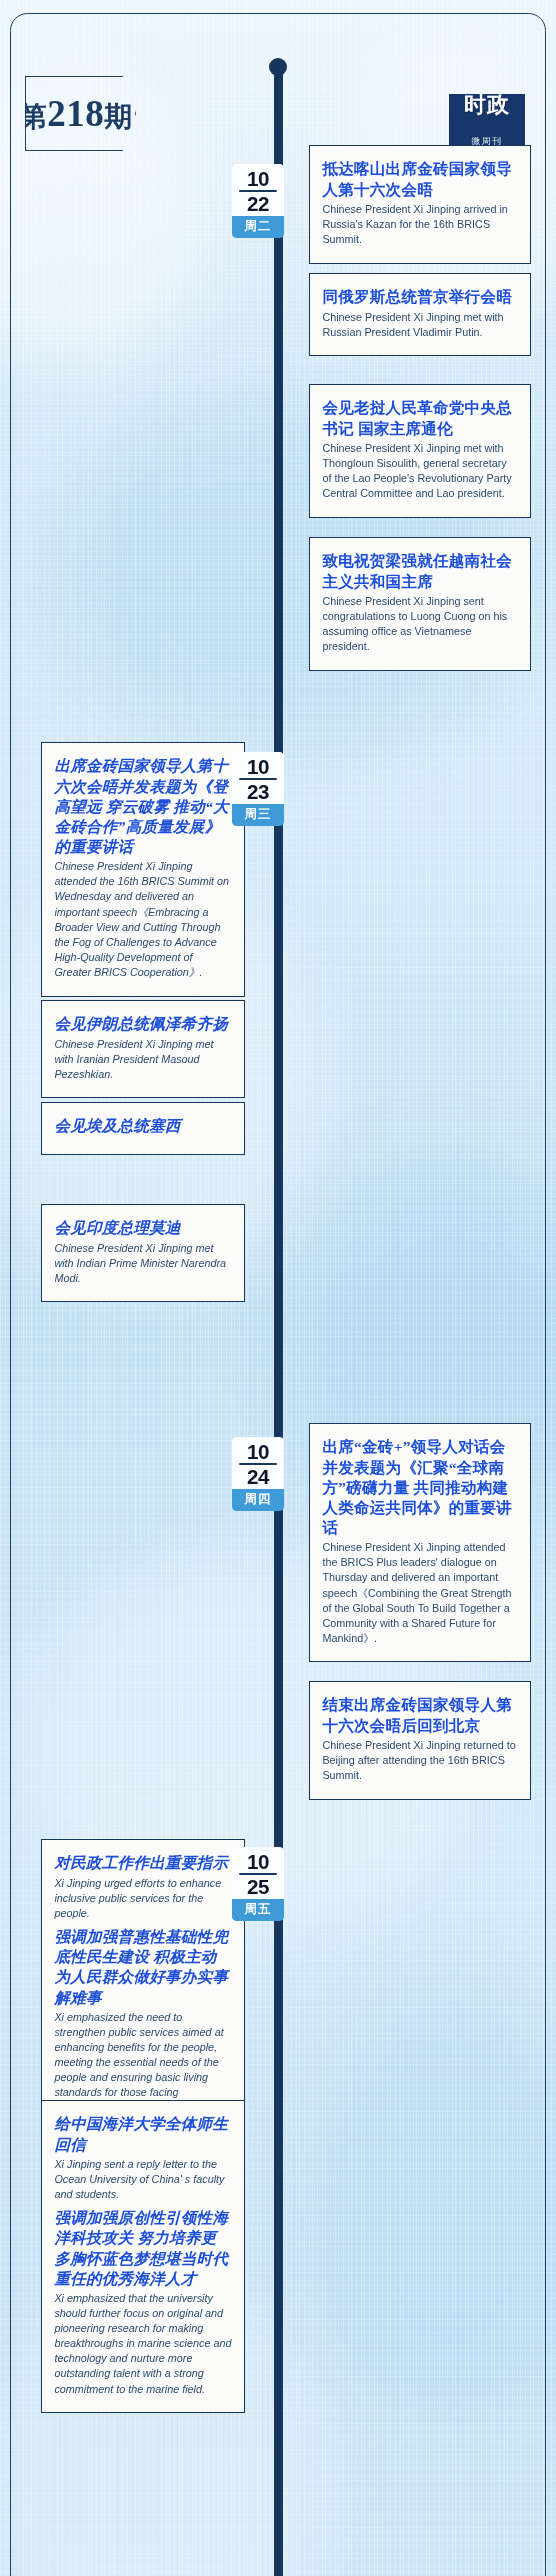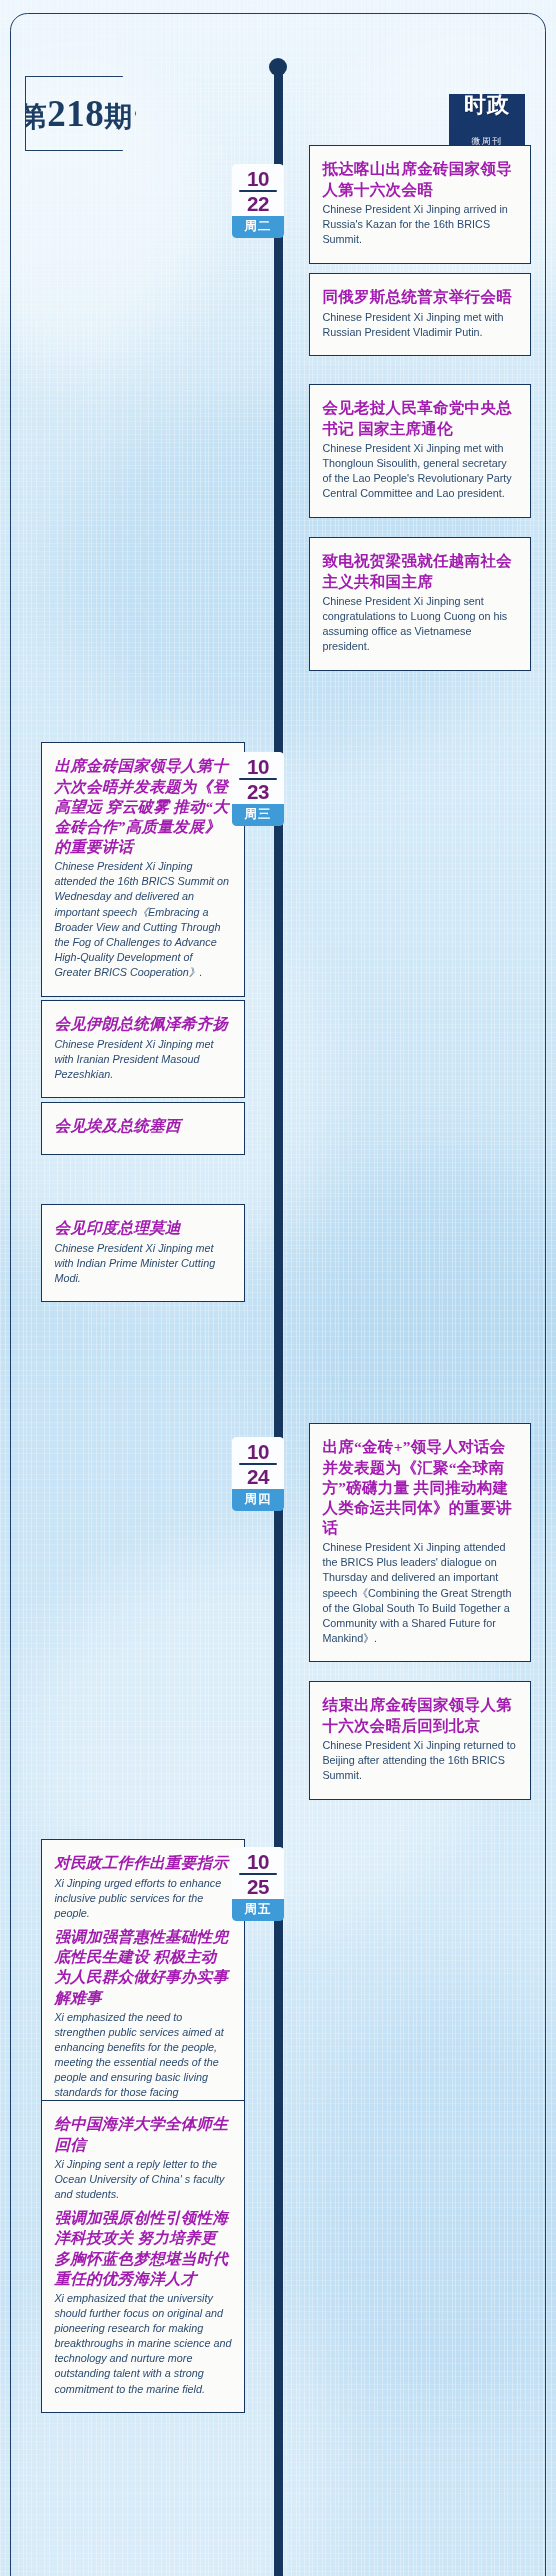--- a/index.html
+++ b/index.html
@@ -136,21 +136,21 @@
     z-index: 5;
   }
   .date-chip .numbox {
     background: #fbfdff;
     border-radius: 4.6px 4.6px 0 0;
     padding: 3.6px 5.2px 2.6px 5.2px;
     text-align: center;
   }
   .date-chip .m, .date-chip .d {
     font-family: "Liberation Sans", sans-serif;
-    color: #701a75;
+    color: #0f172a;
     font-weight: 700;
     line-height: 1.02;
     font-size: 20.6px;
     letter-spacing: -0.5px;
   }
   .date-chip .rule {
     height: 2.1px;
     background: #17365e;
     margin: 1px 2.1px;
     border-radius: 1px;
@@ -172,21 +172,21 @@
     position: absolute;
     background: #fbfcfa;
     border: 1px solid #17365e;
     padding: 13.4px 12.4px 15.5px 12.4px;
   }
   .card.right { left: 309px; width: 222px; }
   .card.left  { left: 41px;  width: 204px; font-style: italic; }
 
   .card h3 {
     font-family: "Liberation Serif", "DejaVu Serif", serif;
-    color: #a21caf;
+    color: #1d4ed8;
     font-size: 15.5px;
     font-weight: 700;
     line-height: 1.30;
     letter-spacing: 0.3px;
     margin: 0 0 2.1px 0;
   }
   .card p {
     font-family: "Liberation Sans", sans-serif;
     color: #2b4a70;
     font-size: 10.8px;
@@ -270,21 +270,21 @@
       </div>
       <div class="card left" style="top: 1000px;">
         <h3>会见伊朗总统佩泽希齐扬</h3>
         <p>Chinese President Xi Jinping met with Iranian President Masoud Pezeshkian.</p>
       </div>
       <div class="card left" style="top: 1102px;">
         <h3>会见埃及总统塞西</h3>
       </div>
       <div class="card left" style="top: 1204px;">
         <h3>会见印度总理莫迪</h3>
-        <p>Chinese President Xi Jinping met with Indian Prime Minister Cutting Modi.</p>
+        <p>Chinese President Xi Jinping met with Indian Prime Minister Narendra Modi.</p>
       </div>
       <div class="date-chip" style="top: 1437px;">
         <div class="numbox">
           <div class="m">10</div>
           <div class="rule"></div>
           <div class="d">24</div>
         </div>
         <div class="wd">周四</div>
       </div>
       <div class="tri" style="position: absolute; left: 258px; top: 1511px;"></div>

